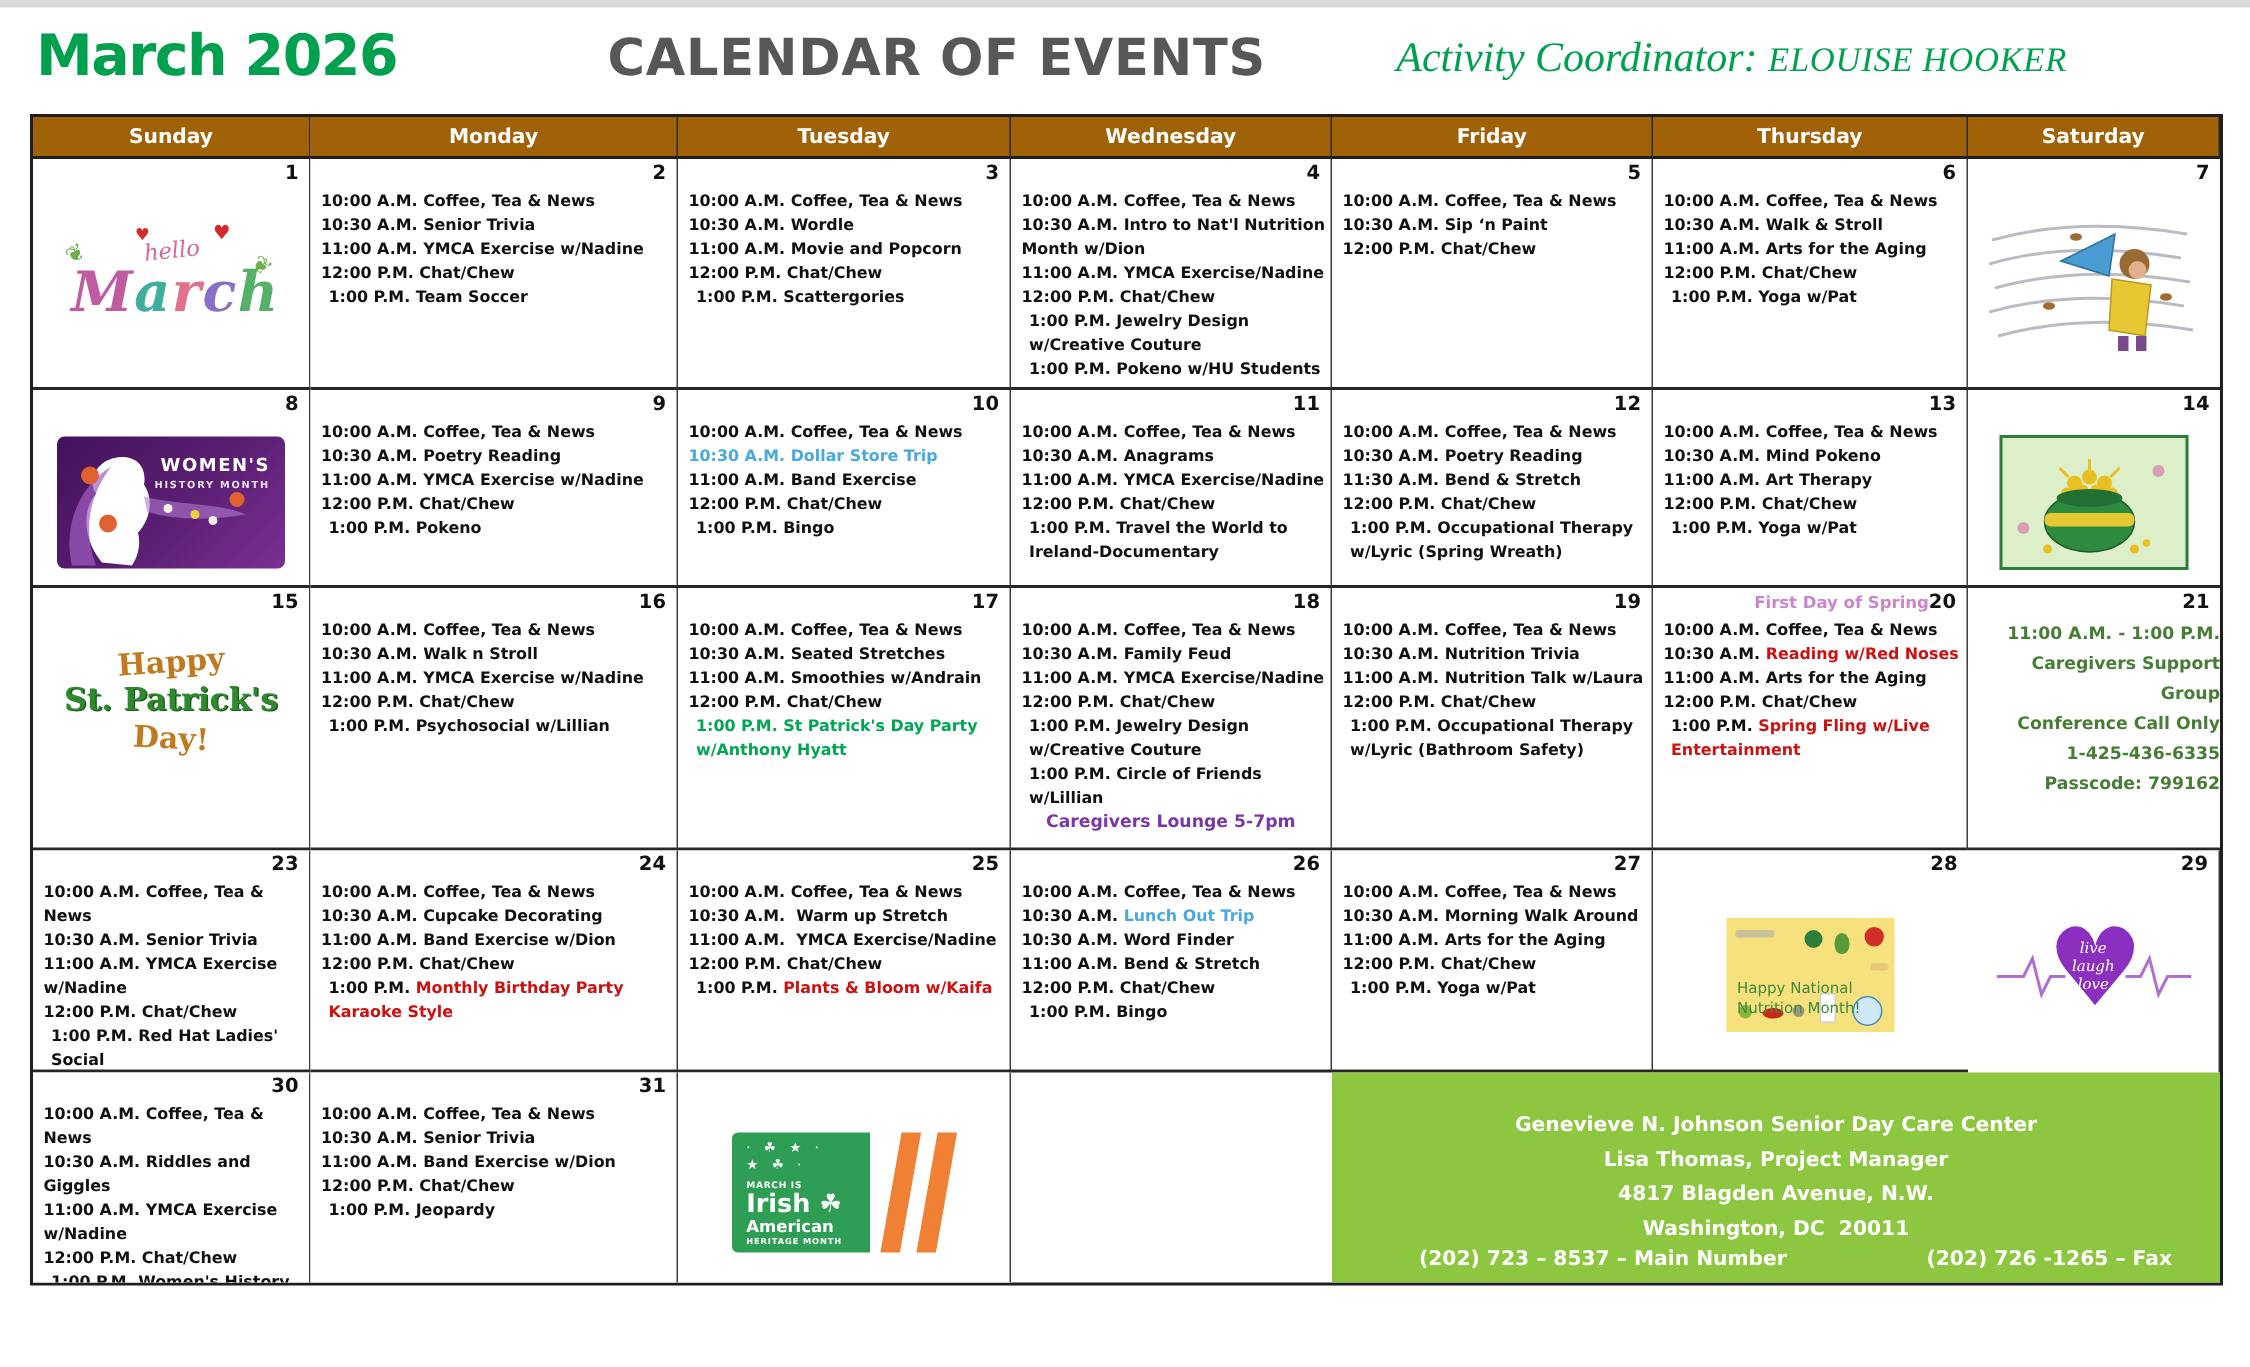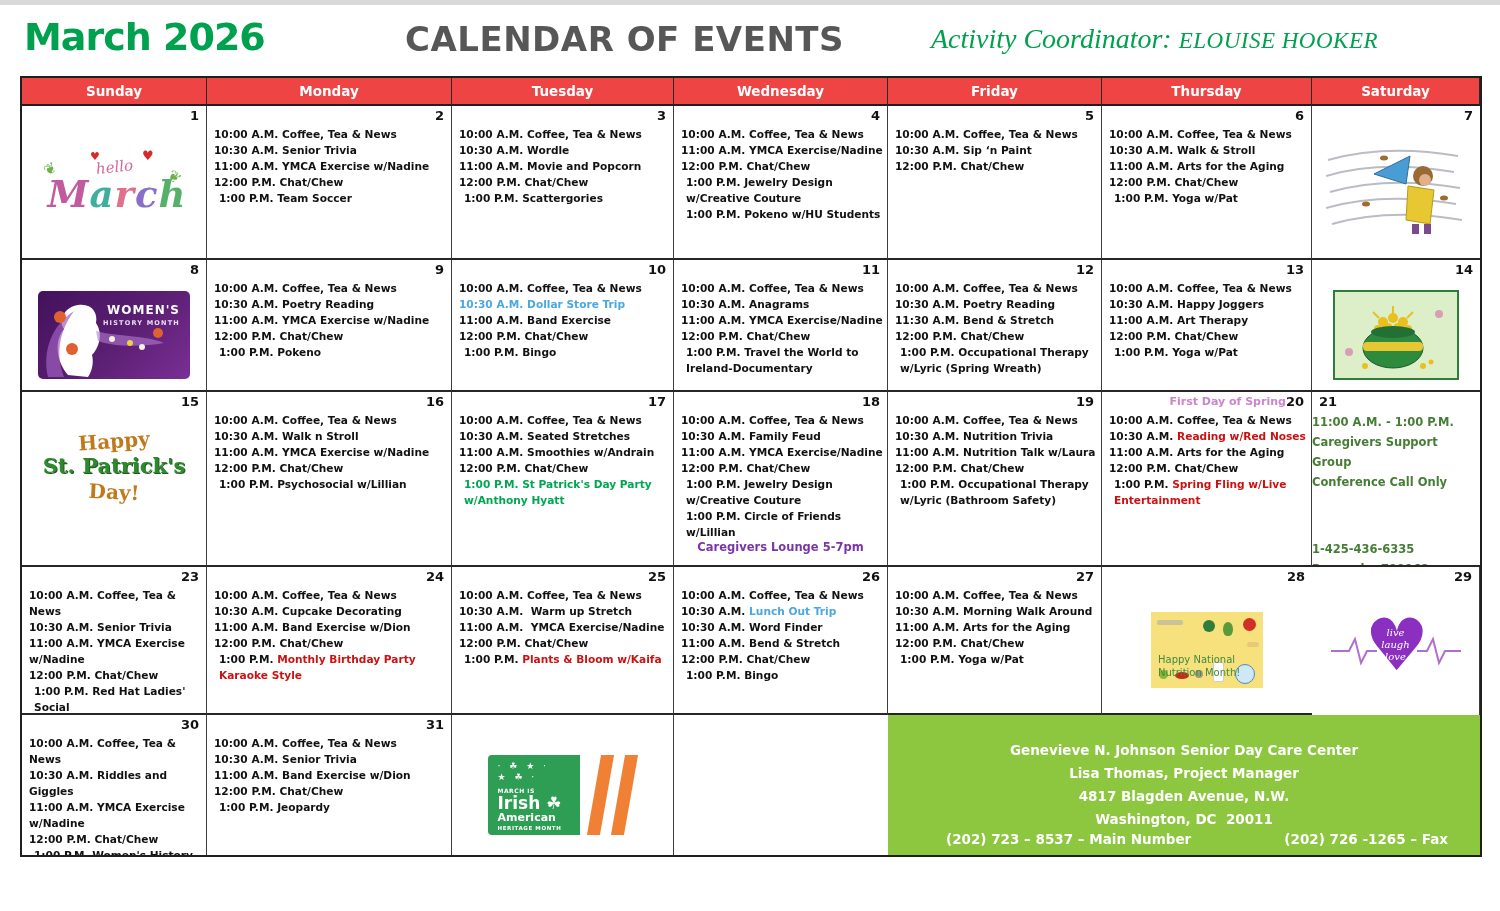--- a/index.html
+++ b/index.html
@@ -12,34 +12,34 @@
   .page-title{position:absolute;left:405px;top:14px;font-size:34px;font-weight:bold;color:#575757;letter-spacing:.5px;}
   .coord{position:absolute;right:122px;top:18px;font-family:"Liberation Serif","DejaVu Serif",serif;font-style:italic;color:#00a14e;white-space:nowrap;}
   .coord .lbl{font-size:28px;}
   .coord .nm{font-size:23px;letter-spacing:.5px;}
 
   
   .cal{position:absolute;left:20px;top:76px;display:grid;
        grid-template-columns:185px 245px 222px 214px 214px 210px 168px;
        grid-template-rows:28px 154px 132px 175px 148px 140px;
        border:2px solid #1f1f1f;background:#fff;}
-  .dow{background:#ef4444;color:#fff;font-weight:bold;font-size:13.5px;display:flex;align-items:center;justify-content:center;
+  .dow{background:#a16207;color:#fff;font-weight:bold;font-size:13.5px;display:flex;align-items:center;justify-content:center;
        border-right:1px solid #2a2a2a;border-bottom:2px solid #1f1f1f;}
   .dow:last-child{border-right:none;}
   .cell{border-right:1px solid #3d3d3d;border-bottom:2px solid #262626;display:flex;flex-direction:column;
         overflow:hidden;box-sizing:border-box;background:#fff;}
   .cell.lastcol{border-right:none;}
   .cell.lastrow{border-bottom:none;}
   .cellhead{display:flex;align-items:flex-start;justify-content:flex-end;padding:2px 7px 0 7px;min-height:18px;}
   .daynum{font-size:13px;font-weight:bold;color:#111;line-height:15px;}
   .notetop{flex:1;text-align:right;font-size:11px;font-weight:bold;padding-top:1px;}
   .ev{font-size:10.6px;font-weight:bold;color:#111;line-height:16px;padding:0 2px 0 7px;white-space:pre-wrap;}
   .ev.ind{padding-left:12px;}
   .notebottom{margin-top:auto;text-align:center;font-size:11.5px;font-weight:bold;padding-bottom:16px;}
-  .infocell{align-items:flex-start;justify-content:flex-start;}
+  .infocell{align-items:flex-end;justify-content:flex-start;}
   .infoline{font-size:11.5px;font-weight:bold;line-height:20px;text-align:center;white-space:pre-wrap;}
   .imgwrap{flex:1;display:flex;align-items:center;justify-content:center;}
 
   
   .footbox{grid-column:5/8;background:#8dc63f;border-bottom:none;display:flex;flex-direction:column;
            color:#fff;font-weight:bold;box-sizing:border-box;padding:24px 18px 6px 18px;}
   .fline{text-align:center;font-size:13.5px;line-height:23px;white-space:pre-wrap;}
   .fphones{margin-top:auto;display:flex;justify-content:space-between;padding:0 14px 2px 40px;font-size:13.5px;}
 
   
@@ -143,20 +143,21 @@
       <div class="ev"><span>10:30 A.M.</span><span> Wordle</span></div>
       <div class="ev"><span>11:00 A.M.</span><span> Movie and Popcorn</span></div>
       <div class="ev"><span>12:00 P.M.</span><span> Chat/Chew</span></div>
       <div class="ev ind"><span>1:00 P.M.</span><span> Scattergories</span></div>
     </div>
     <div class="cell">
       <div class="cellhead">
         <span class="daynum">4</span>
       </div>
       <div class="ev"><span>10:00 A.M.</span><span> Coffee, Tea &amp; News</span></div>
+      <div class="ev"><span>10:30 A.M.</span><span> Intro to Nat'l Nutrition Month w/Dion</span></div>
       <div class="ev"><span>11:00 A.M.</span><span> YMCA Exercise/Nadine</span></div>
       <div class="ev"><span>12:00 P.M.</span><span> Chat/Chew</span></div>
       <div class="ev ind"><span>1:00 P.M.</span><span> Jewelry Design w/Creative Couture</span></div>
       <div class="ev ind"><span>1:00 P.M.</span><span> Pokeno w/HU Students</span></div>
     </div>
     <div class="cell">
       <div class="cellhead">
         <span class="daynum">5</span>
       </div>
       <div class="ev"><span>10:00 A.M.</span><span> Coffee, Tea &amp; News</span></div>
@@ -258,21 +259,21 @@
       <div class="ev"><span>10:30 A.M.</span><span> Poetry Reading</span></div>
       <div class="ev"><span>11:30 A.M.</span><span> Bend &amp; Stretch</span></div>
       <div class="ev"><span>12:00 P.M.</span><span> Chat/Chew</span></div>
       <div class="ev ind"><span>1:00 P.M.</span><span> Occupational Therapy w/Lyric (Spring Wreath)</span></div>
     </div>
     <div class="cell">
       <div class="cellhead">
         <span class="daynum">13</span>
       </div>
       <div class="ev"><span>10:00 A.M.</span><span> Coffee, Tea &amp; News</span></div>
-      <div class="ev"><span>10:30 A.M.</span><span> Happy Joggers</span></div>
+      <div class="ev"><span>10:30 A.M.</span><span> Mind Pokeno</span></div>
       <div class="ev"><span>11:00 A.M.</span><span> Art Therapy</span></div>
       <div class="ev"><span>12:00 P.M.</span><span> Chat/Chew</span></div>
       <div class="ev ind"><span>1:00 P.M.</span><span> Yoga w/Pat</span></div>
     </div>
     <div class="cell lastcol">
       <div class="cellhead">
         <span class="daynum">14</span>
       </div>
       <div class="imgwrap">
         <div class="pg art"><svg width="118" height="82" viewBox="0 0 118 82">
@@ -369,21 +370,21 @@
       <div class="ev ind"><span>1:00 P.M.</span><span style="color: rgb(204, 17, 17);"> Spring Fling w/Live Entertainment</span></div>
     </div>
     <div class="cell lastcol infocell">
       <div class="cellhead">
         <span class="daynum">21</span>
       </div>
       <div class="infoline" style="color: rgb(69, 125, 53);">11:00 A.M. - 1:00 P.M.</div>
       <div class="infoline" style="color: rgb(69, 125, 53);">Caregivers Support</div>
       <div class="infoline" style="color: rgb(69, 125, 53);">Group</div>
       <div class="infoline" style="color: rgb(69, 125, 53);">Conference Call Only</div>
-      <div class="infoline" style="color: rgb(69, 125, 53); margin-top: 47px;">1-425-436-6335</div>
+      <div class="infoline" style="color: rgb(69, 125, 53);">1-425-436-6335</div>
       <div class="infoline" style="color: rgb(69, 125, 53);">Passcode: 799162</div>
     </div>
     <div class="cell">
       <div class="cellhead">
         <span class="daynum">23</span>
       </div>
       <div class="ev"><span>10:00 A.M.</span><span> Coffee, Tea &amp; News</span></div>
       <div class="ev"><span>10:30 A.M.</span><span> Senior Trivia</span></div>
       <div class="ev"><span>11:00 A.M.</span><span> YMCA Exercise w/Nadine</span></div>
       <div class="ev"><span>12:00 P.M.</span><span> Chat/Chew</span></div>

